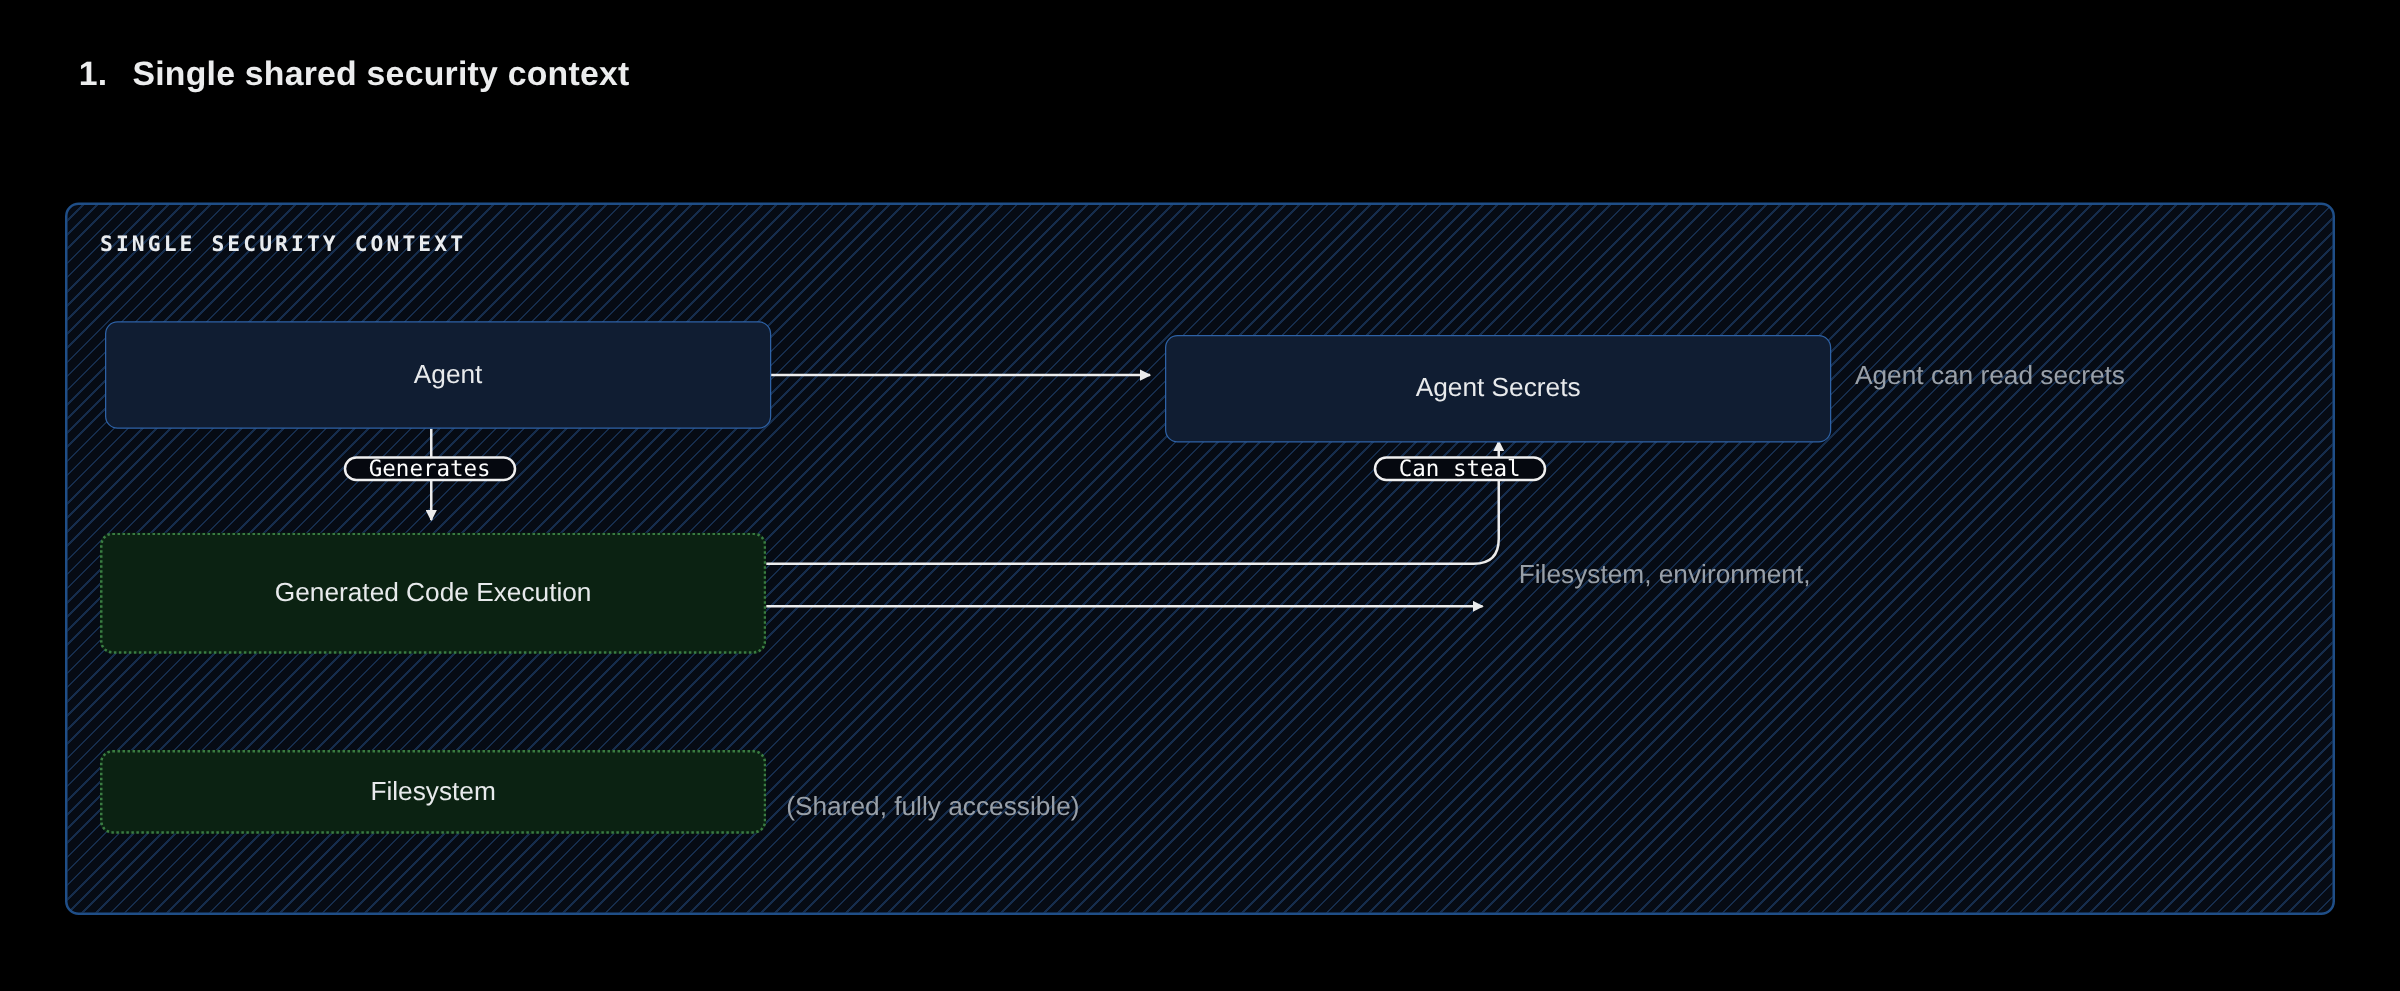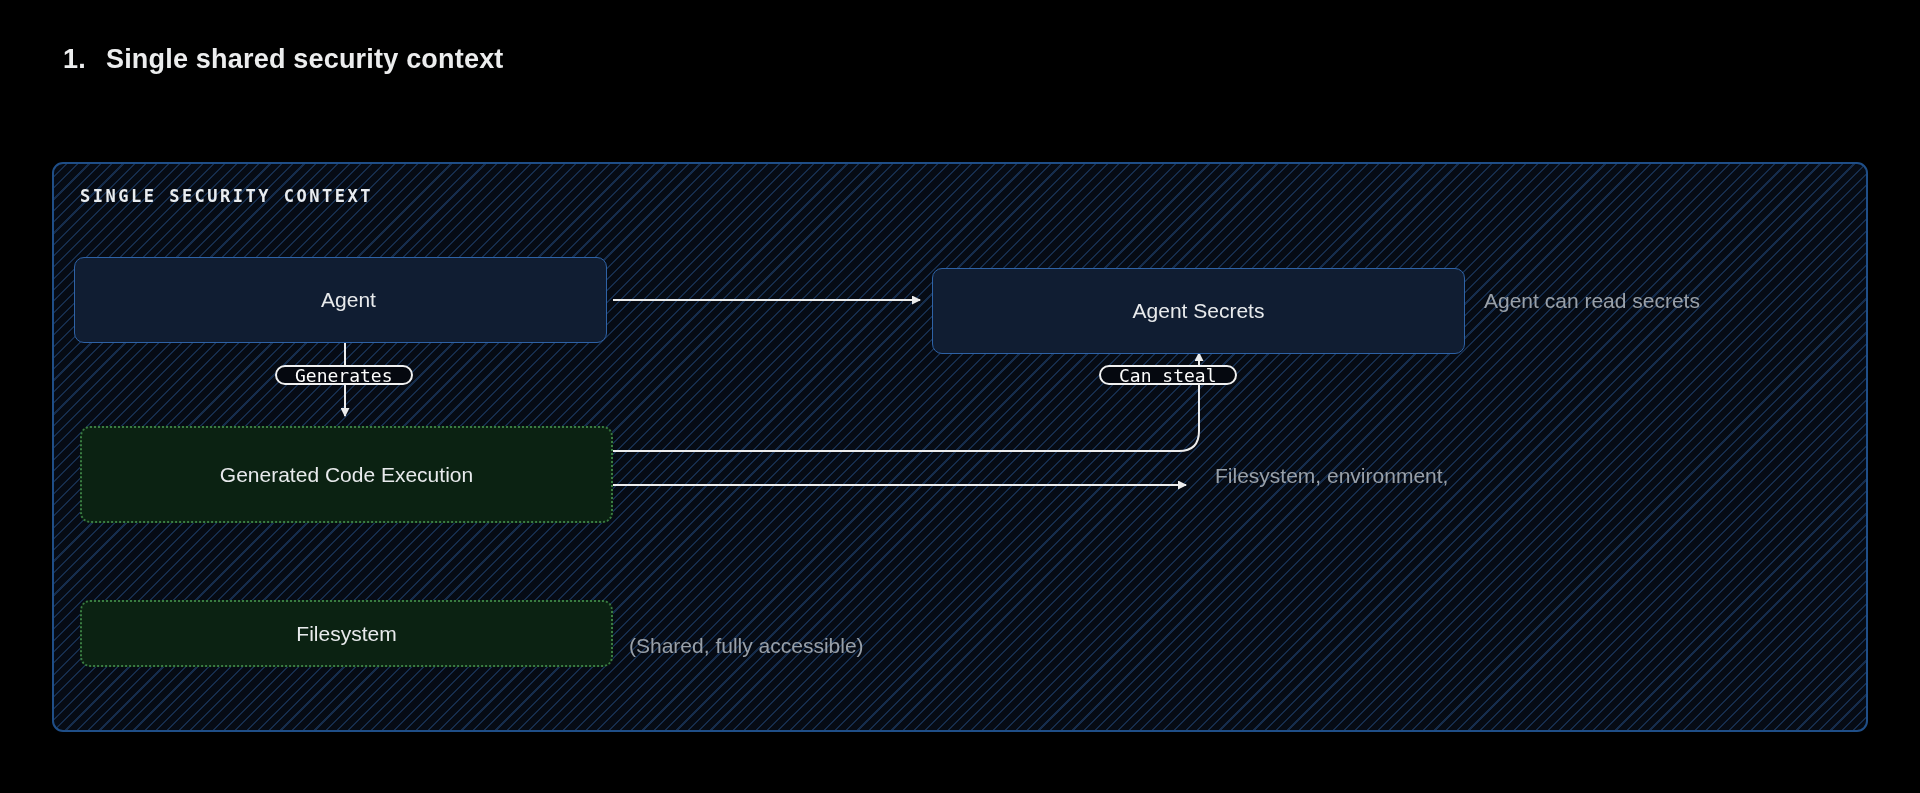--- a/index.html
+++ b/index.html
@@ -64,21 +64,21 @@
       </marker>
     </defs>
     <path d="M559 136 H866" stroke="#ececec" stroke-width="2" marker-end="url(#arrowhead)"></path>
     <path d="M291 179 V252" stroke="#ececec" stroke-width="2" marker-end="url(#arrowhead)"></path>
     <path d="M559 287 H1125 Q1145 287 1145 267 V189" stroke="#ececec" stroke-width="2" marker-end="url(#arrowhead)"></path>
     <path d="M559 321 H1132" stroke="#ececec" stroke-width="2" marker-end="url(#arrowhead)"></path>
   </svg>
 
   <div class="frame-label">SINGLE SECURITY CONTEXT</div>
 
-  <div class="node blue" style="left:20px;top:93px;padding-left:16px;">
+  <div class="node blue" style="left:30px;top:93px;padding-left:16px;">
     <span>Agent</span>
   </div>
 
   <div class="node blue" style="left:878px;top:104px;">
     <span>Agent Secrets</span>
   </div>
 
   <div class="node green" style="left:26px;top:262px;height:97px;">
     <span>Generated Code Execution</span>
   </div>
@@ -90,19 +90,19 @@
   <div class="pill" style="left:221px;top:201px;">
     <span>Generates</span>
   </div>
 
   <div class="pill" style="left:1045px;top:201px;">
     <span>Can steal</span>
   </div>
 
   <div class="note" style="left:1430px;top:120px;">Agent can read secrets</div>
 
-  <div class="note" style="left:1161px;top:295px;text-align:right;">
+  <div class="note" style="left:1161px;top:279px;text-align:right;">
     <div>Filesystem, environment,</div>
   </div>
 
   <div class="note" style="left:575px;top:465px;">(Shared, fully accessible)</div>
 
 </div>
 
 </body></html>

